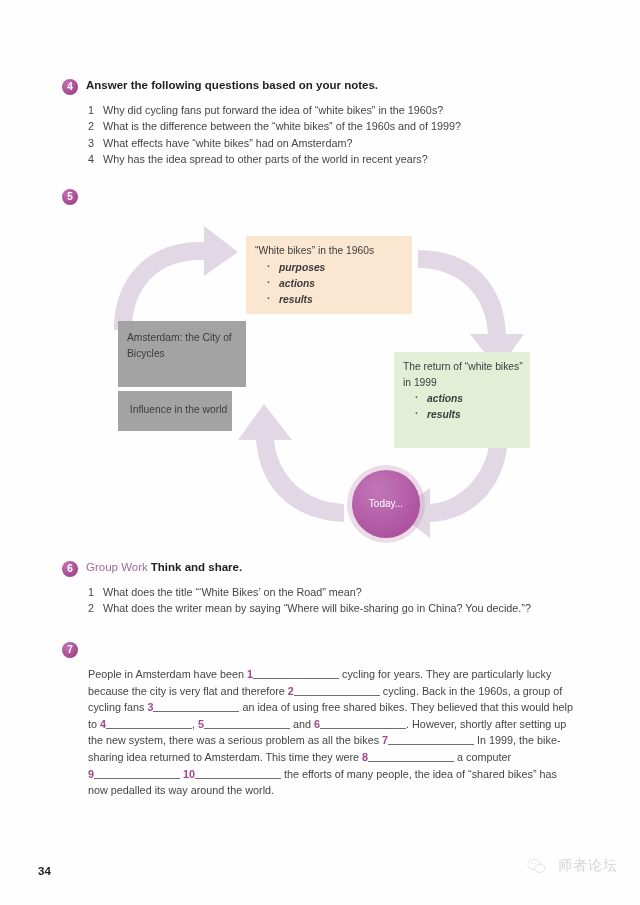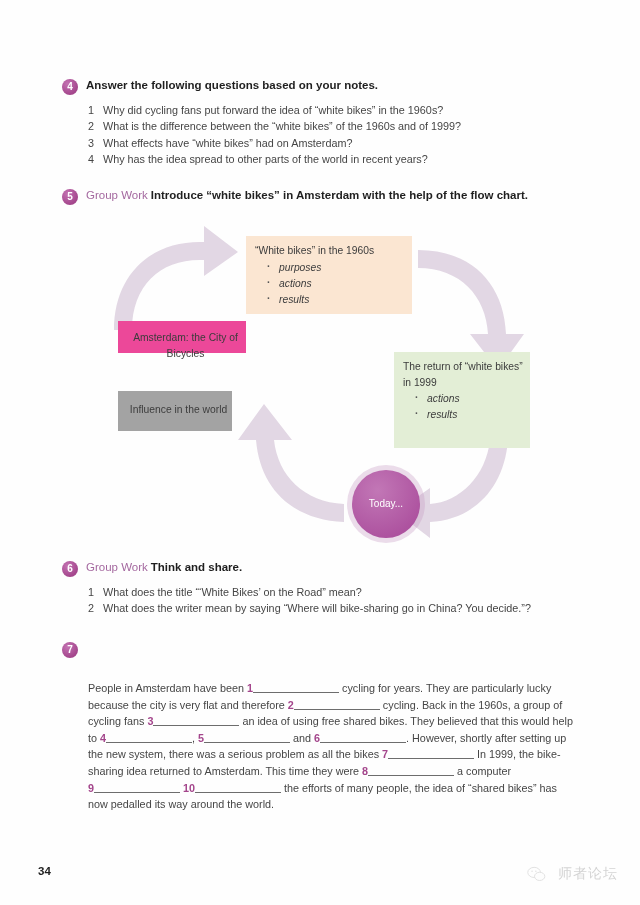--- a/index.html
+++ b/index.html
@@ -94,20 +94,21 @@
     font-size: 10.3px;
     line-height: 15.5px;
     color: #3c3c3c;
     padding: 7px 2px 8px 9px;
   }
   .node .nhead { display: block; }
   .node ul {
     margin: 1px 0 0 0;
     padding: 0 0 0 24px;
     list-style: none;
+    font-weight: bold;
   }
   .node li {
     font-style: italic;
     position: relative;
     line-height: 16px;
   }
   .node li::before {
     content: "\00B7";
     position: absolute;
     left: -12px;
@@ -115,23 +116,22 @@
     font-style: normal;
     font-weight: bold;
     color: #555;
   }
 
   #node-1960s {
     left: 146px; top: 14px; width: 166px; height: 78px;
     background: #fbe6d2;
   }
   #node-amsterdam {
-    left: 18px; top: 99px; width: 128px; height: 32px;
-    background: #ec4899;
-    text-align: center;
+    left: 18px; top: 99px; width: 128px; height: 66px;
+    background: #a3a3a3;
     padding-top: 9px;
   }
   #node-influence {
     left: 18px; top: 169px; width: 114px; height: 40px;
     background: #a3a3a3;
     text-align: center;
     padding-top: 11px;
   }
   #node-1999 {
     left: 294px; top: 130px; width: 136px; height: 96px;
@@ -155,21 +155,20 @@
   
   .summary {
     position: absolute;
     left: 88px;
     top: 666px;
     width: 488px;
     font-size: 10.8px;
     line-height: 16.6px;
     color: #454545;
     text-align: left;
-    margin-top: 14px;
   }
   .bnum {
     color: #a4468c;
     font-weight: bold;
   }
   .blank {
     display: inline-block;
     border-bottom: 1.1px solid #6d6d6d;
     height: 10px;
     vertical-align: -1px;
@@ -181,21 +180,21 @@
     position: absolute;
     left: 38px;
     bottom: 28px;
     font-size: 11.5px;
     font-weight: bold;
     color: #1f1f1f;
   }
   .watermark {
     position: absolute;
     right: 22px;
-    bottom: 22px;
+    bottom: 30px;
     display: flex;
     align-items: center;
     gap: 12px;
     opacity: 0.42;
   }
   .wm-text {
     font-size: 14px;
     color: #9a9a9a;
     font-family: "DejaVu Sans", sans-serif;
     letter-spacing: 1px;
@@ -228,23 +227,20 @@
       <div class="qrow">
         <span class="qnum">4</span>
         <span class="qtext">Why has the idea spread to other parts of the world in recent years?</span>
       </div>
     </div>
   </div>
 
   <div class="ex" style="top:188px;">
     <div class="ex-head">
       <div class="badge">5</div>
-      <div class="ex-title">
-        <span class="tag-groupwork">Group Work</span><span>Introduce “white bikes” in Amsterdam with the help of the flow chart.</span>
-      </div>
     </div>
   </div>
 
   <div class="chart">
 
     <svg width="460" height="320" viewBox="0 0 460 320">
       <g fill="#e2d7e4">
 
         <path d="M14 108 C 14 52, 52 18, 104 20 L 104 4 L 138 30 L 104 54 L 104 38 C 62 36, 32 62, 32 108 Z"></path>
 

